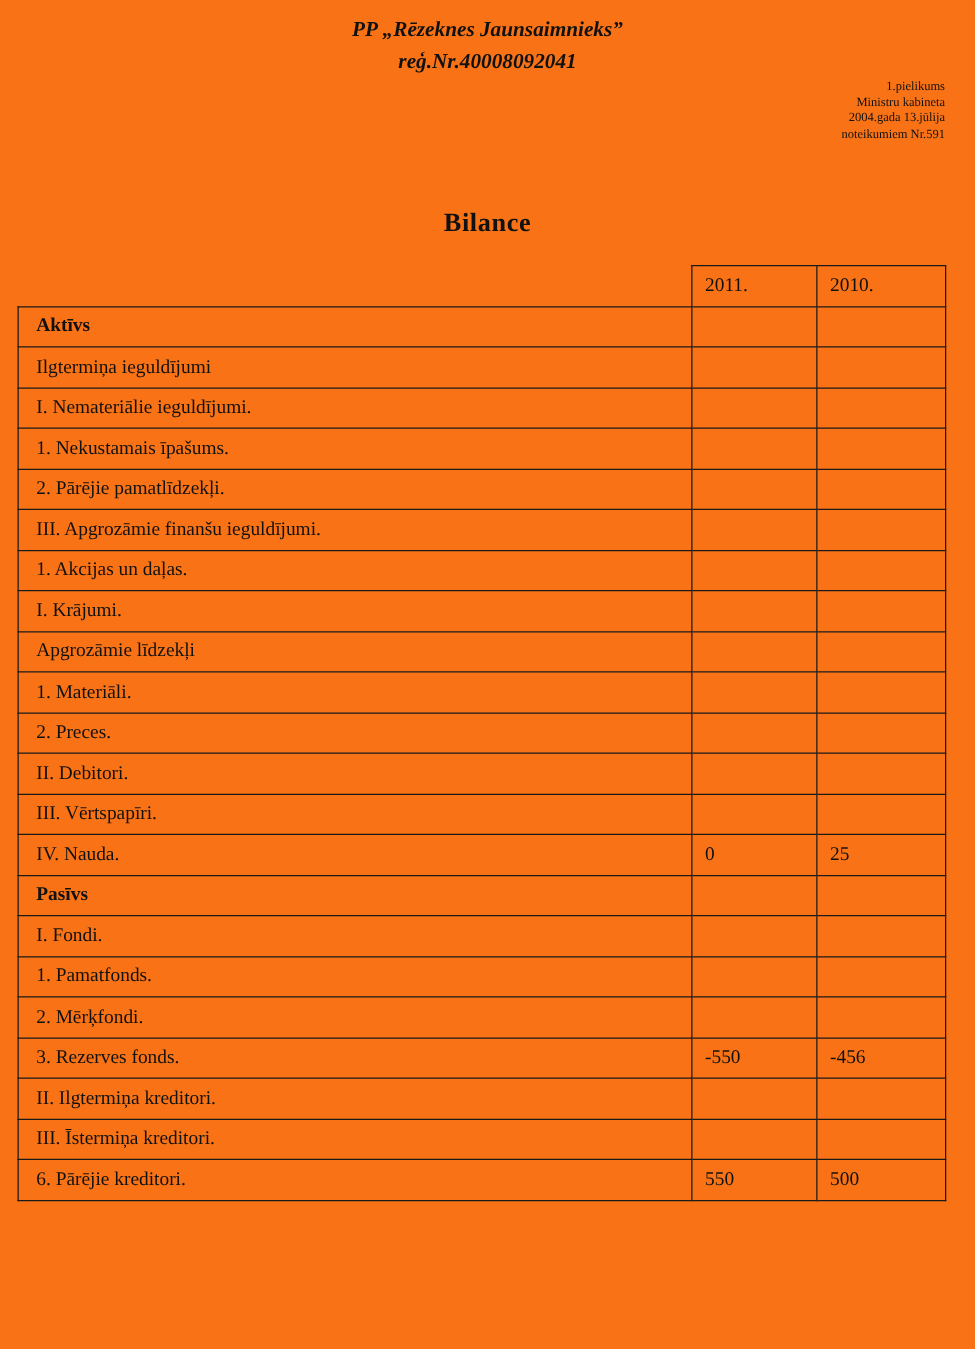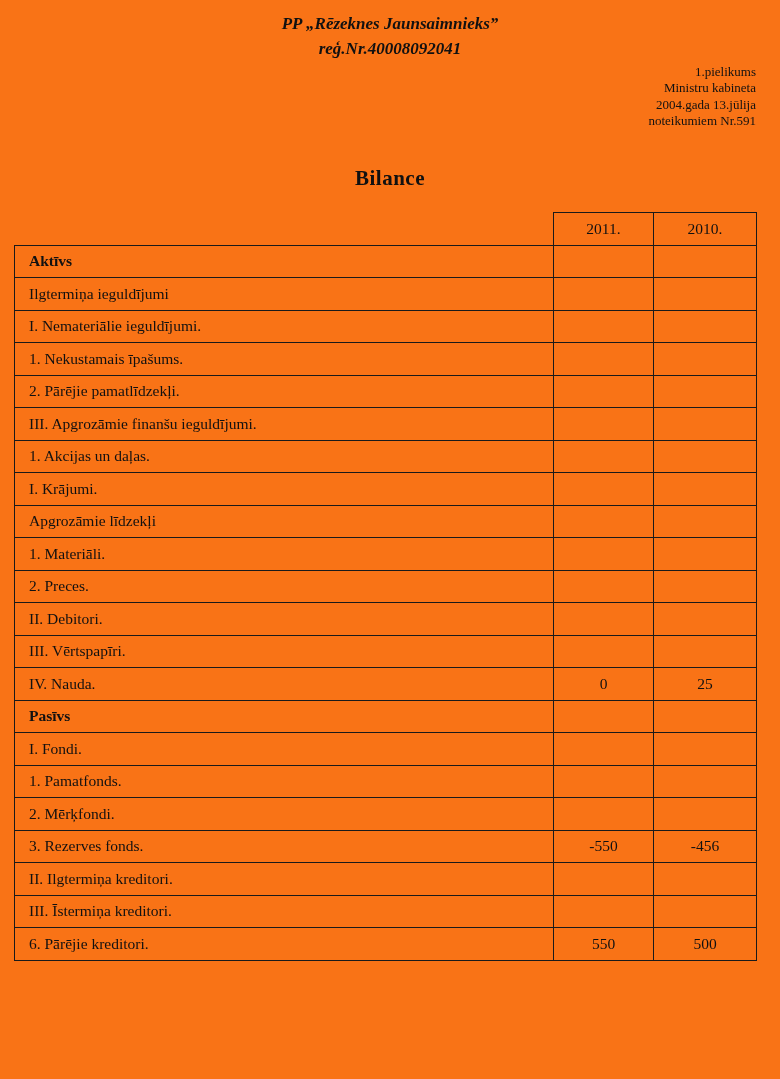--- a/index.html
+++ b/index.html
@@ -23,21 +23,21 @@
     font-weight: bold;
     font-style: italic;
     font-size: 17px;
     line-height: 1.45;
   }
   .annex-block {
     position: absolute;
     top: 64px;
     right: 24px;
     text-align: right;
-    font-size: 13px;
+    font-size: 10px;
     line-height: 1.25;
     margin-left: 12px;
   }
   .doc-title {
     position: absolute;
     top: 166px;
     left: 0;
     width: 100%;
     text-align: center;
     font-weight: bold;
@@ -62,21 +62,21 @@
     white-space: nowrap;
   }
   table.balance tr.head td.empty {
     border: none;
   }
   table.balance td.label {
     text-align: left;
     padding-left: 14px;
   }
   table.balance td.val {
-    text-align: center;
+    text-align: left;
     padding-right: 10px;
   }
   table.balance tr.bold td.label {
     font-weight: bold;
   }
 </style>
 </head>
 <body>
 
 <div class="page">

